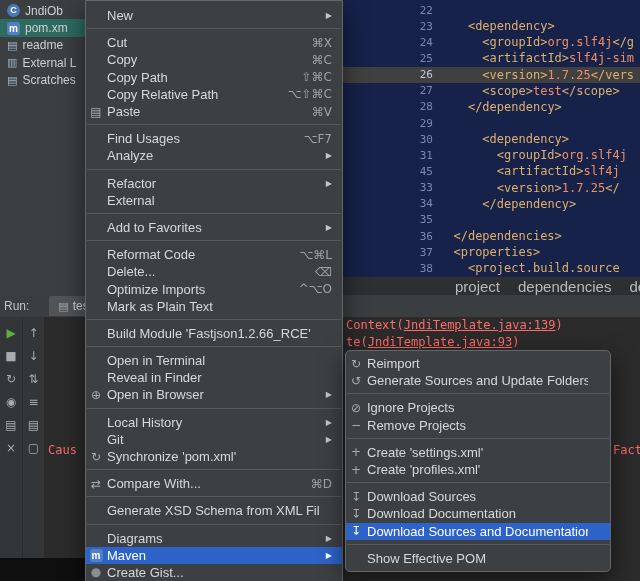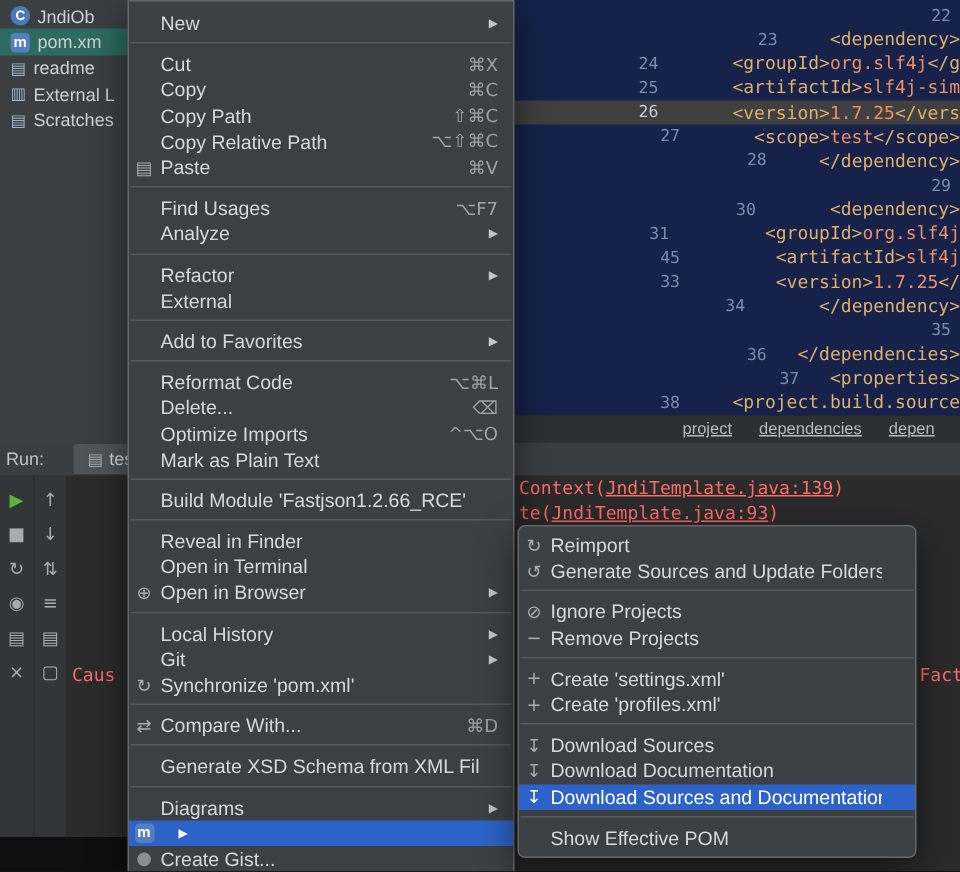--- a/index.html
+++ b/index.html
@@ -8,29 +8,29 @@
     background:#2b2b2b;
     font-family:"Liberation Sans","DejaVu Sans",sans-serif;
     -webkit-font-smoothing:antialiased;
   }
   
   #tree{position:absolute;left:0;top:0;width:86px;height:295px;background:#3c3f41;padding-top:2px;overflow:hidden;}
   .tree-item{height:17.4px;display:flex;align-items:center;gap:5px;padding-left:7px;font-size:12px;color:#cdd0d1;white-space:nowrap;overflow:hidden;}
   .tree-item.selected{background:var(--tree-sel);}
   
   #editor{position:absolute;left:343px;top:0;width:297px;height:277px;background:#16224a;overflow:hidden;padding-top:2px;}
-  .code-row{display:flex;align-items:center;height:16.15px;justify-content:flex-end;}
+  .code-row{display:flex;align-items:center;height:16.15px;}
   .code-row.cur{background:#404040;}
   .lnum{flex:none;width:90px;text-align:right;padding-right:6px;color:#7e88a9;font:11px "DejaVu Sans Mono","Liberation Mono",monospace;}
   .code-row.cur .lnum{color:#c3c9da;}
   .lcode{font:12px "DejaVu Sans Mono","Liberation Mono",monospace;color:var(--xmltext);white-space:pre;}
   .lcode .tag{color:var(--tag);}
   
   #editor-tabs{position:absolute;left:343px;top:277px;width:297px;height:18px;background:#2d2f31;display:flex;align-items:center;gap:18px;padding-left:112px;box-sizing:border-box;overflow:hidden;}
-  .pom-tab{font-size:11px;color:#b7b9bb;white-space:nowrap;text-decoration:underline;}
+  .pom-tab{font-size:15px;color:#b7b9bb;white-space:nowrap;}
   
   #run-header{position:absolute;left:0;top:295px;width:640px;height:22px;background:#3b3e40;display:flex;align-items:center;}
   #run-label{font-size:12px;color:#c0c2c4;padding:0 20px 0 4px;}
   .run-tab{display:flex;align-items:center;gap:4px;height:20px;padding:0 9px;background:#515558;border-radius:2px 2px 0 0;}
   .run-tab .ico{font-size:11px;}
   .run-tab-label{font-size:12px;color:#d5d7d8;}
   
   #rt1,#rt2{position:absolute;top:317px;width:22px;height:264px;background:#333638;display:flex;flex-direction:column;align-items:center;padding-top:4px;box-sizing:border-box;}
   #rt1{left:0;} #rt2{left:22px;border-left:1px solid #2a2c2e;}
   .tb-cell{height:23px;width:100%;display:flex;align-items:center;justify-content:center;}
@@ -313,26 +313,26 @@
       </div>
       <div class="menu-sep"></div>
       <div class="menu-item">
         <span class="mi-icon"></span>
         <span class="mi-label">Build Module 'Fastjson1.2.66_RCE'</span>
         <span class="mi-right"></span>
       </div>
       <div class="menu-sep"></div>
       <div class="menu-item">
         <span class="mi-icon"></span>
+        <span class="mi-label">Open in Terminal</span>
+        <span class="mi-right"></span>
+      </div>
+      <div class="menu-item">
+        <span class="mi-icon"></span>
         <span class="mi-label">Reveal in Finder</span>
-        <span class="mi-right"></span>
-      </div>
-      <div class="menu-item">
-        <span class="mi-icon"></span>
-        <span class="mi-label">Open in Terminal</span>
         <span class="mi-right"></span>
       </div>
       <div class="menu-item">
         <span class="mi-icon">
           <span class="ico">⊕</span>
         </span>
         <span class="mi-label">Open in Browser</span>
         <span class="mi-right mi-arrow">▶</span>
       </div>
       <div class="menu-sep"></div>
@@ -370,20 +370,21 @@
       <div class="menu-sep"></div>
       <div class="menu-item">
         <span class="mi-icon"></span>
         <span class="mi-label">Diagrams</span>
         <span class="mi-right mi-arrow">▶</span>
       </div>
       <div class="menu-item hl">
         <span class="mi-icon">
           <span class="ico maven">m</span>
         </span>
+        <span class="mi-label">Maven</span>
         <span class="mi-right mi-arrow">▶</span>
       </div>
       <div class="menu-item">
         <span class="mi-icon">
           <span class="ico dim">●</span>
         </span>
         <span class="mi-label">Create Gist...</span>
         <span class="mi-right"></span>
       </div>
     </div>

